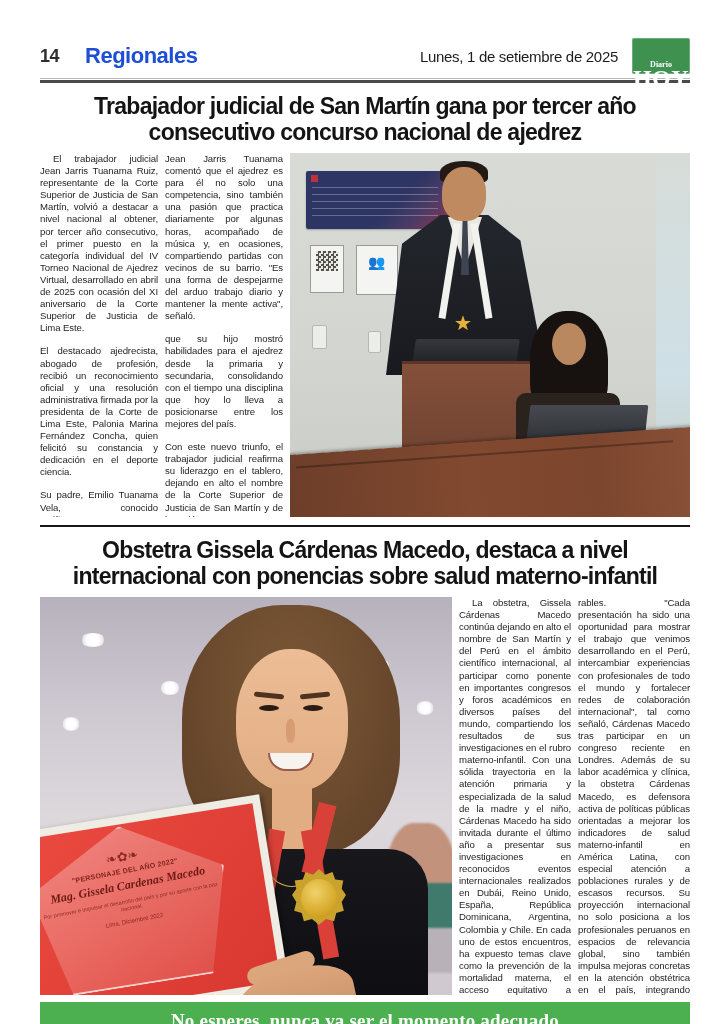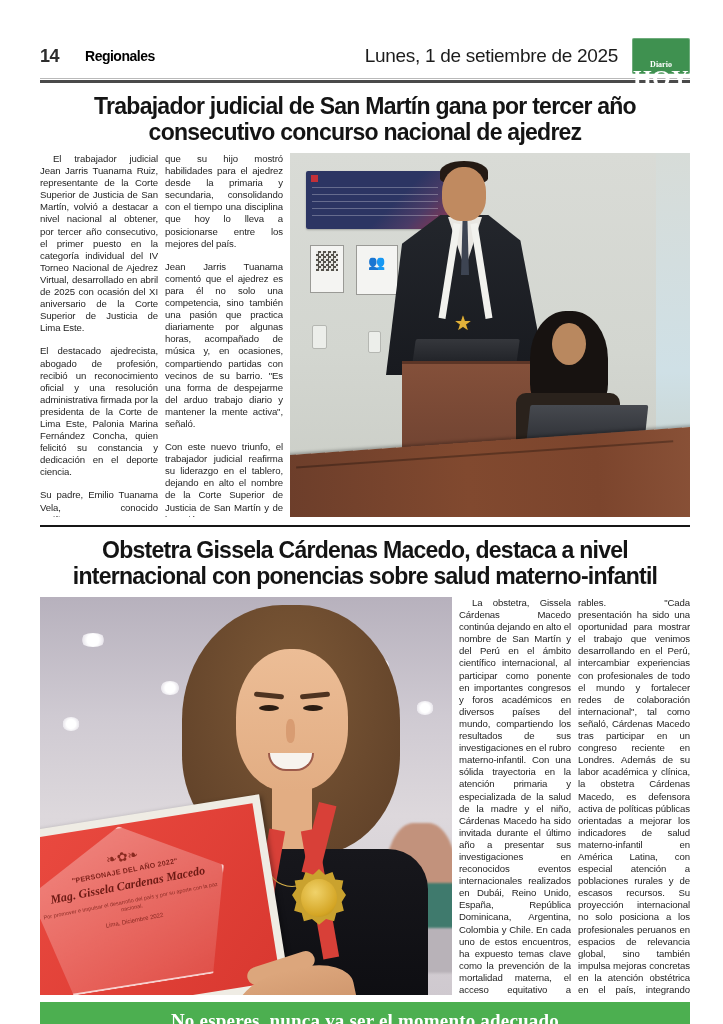--- a/index.html
+++ b/index.html
@@ -7,23 +7,23 @@
   body { font-family: "Liberation Sans", sans-serif; }
   .page {
     position: relative; width: 723px; height: 1024px;
     background: #ffffff; margin: 0 auto; overflow: hidden;
   }
   .content { position: absolute; left: 40px; top: 36px; width: 650px; }
 
   
   .masthead { display: flex; align-items: center; height: 40px; }
   .page-num { font-size: 18px; font-weight: bold; color: #2d2d2d; letter-spacing: -0.5px; }
-  .section-name { font-size: 14px; font-weight: bold; color: #000000; margin-left: 26px; letter-spacing: -0.5px; }
+  .section-name { font-size: 22px; font-weight: bold; color: #1d4ed8; margin-left: 26px; letter-spacing: -0.5px; }
   .masthead-spacer { flex: 1; }
-  .date-line { font-size: 19px; color: #1c1c1c; margin-right: 14px; letter-spacing: -0.3px; }
+  .date-line { font-size: 15px; color: #1c1c1c; margin-right: 14px; letter-spacing: -0.3px; }
   .logo-box {
     width: 58px; height: 36px; background: #3f9150; border-radius: 2px;
     display: flex; flex-direction: column; align-items: center; justify-content: center;
     box-shadow: inset 0 0 0 1px rgba(255,255,255,.25);
   }
   .logo-top { font-family: "Liberation Serif", serif; font-size: 8px; font-weight: bold; color: #ffffff; line-height: 8px; margin-top: 36px; }
   .logo-main { font-family: "Liberation Serif", serif; font-size: 24px; font-weight: bold; color: #ffffff; line-height: 19px; letter-spacing: 0.5px; }
   .header-rule-thin { height: 1px; background: #b9b9b9; margin-top: 2px; }
   .header-rule-thick { height: 3px; background: #4a4a4a; margin-top: 1px; }
 
@@ -187,22 +187,22 @@
     <div class="header-rule-thick"></div>
 
     <h1 class="headline">Trabajador judicial de San Martín gana por tercer año consecutivo concurso nacional de ajedrez</h1>
     <div class="article-body">
       <div class="col a1-col indent">
         <p>El trabajador judicial Jean Jarris Tuanama Ruiz, representante de la Corte Superior de Justicia de San Martín, volvió a destacar a nivel nacional al obtener, por tercer año consecutivo, el primer puesto en la categoría individual del IV Torneo Nacional de Ajedrez Virtual, desarrollado en abril de 2025 con ocasión del XI aniversario de la Corte Superior de Justicia de Lima Este.</p>
         <p>El destacado ajedrecista, abogado de profesión, recibió un reconocimiento oficial y una resolución administrativa firmada por la presidenta de la Corte de Lima Este, Palonia Marina Fernández Concha, quien felicitó su constancia y dedicación en el deporte ciencia.</p>
         <p>Su padre, Emilio Tuanama Vela, conocido cariñosamente como "Patrullero", recordó</p>
       </div>
       <div class="col a1-col">
+        <p>Jean Jarris Tuanama comentó que el ajedrez es para él no solo una competencia, sino también una pasión que practica diariamente por algunas horas, acompañado de música y, en ocasiones, compartiendo partidas con vecinos de su barrio. "Es una forma de despejarme del arduo trabajo diario y mantener la mente activa", señaló.</p>
         <p>que su hijo mostró habilidades para el ajedrez desde la primaria y secundaria, consolidando con el tiempo una disciplina que hoy lo lleva a posicionarse entre los mejores del país.</p>
-        <p>Jean Jarris Tuanama comentó que el ajedrez es para él no solo una competencia, sino también una pasión que practica diariamente por algunas horas, acompañado de música y, en ocasiones, compartiendo partidas con vecinos de su barrio. "Es una forma de despejarme del arduo trabajo diario y mantener la mente activa", señaló.</p>
         <p>Con este nuevo triunfo, el trabajador judicial reafirma su liderazgo en el tablero, dejando en alto el nombre de la Corte Superior de Justicia de San Martín y de la región.</p>
       </div>
       <div class="photo a1-photo p1">
         <div class="p1-wall-right"></div>
         <div class="p1-poster"></div>
         <div class="p1-sign p1-sign-qr"></div>
         <div class="p1-sign p1-sign-people"></div>
         <div class="p1-switch sw1"></div>
         <div class="p1-switch sw2"></div>
         <div class="p1-man-suit"></div>

